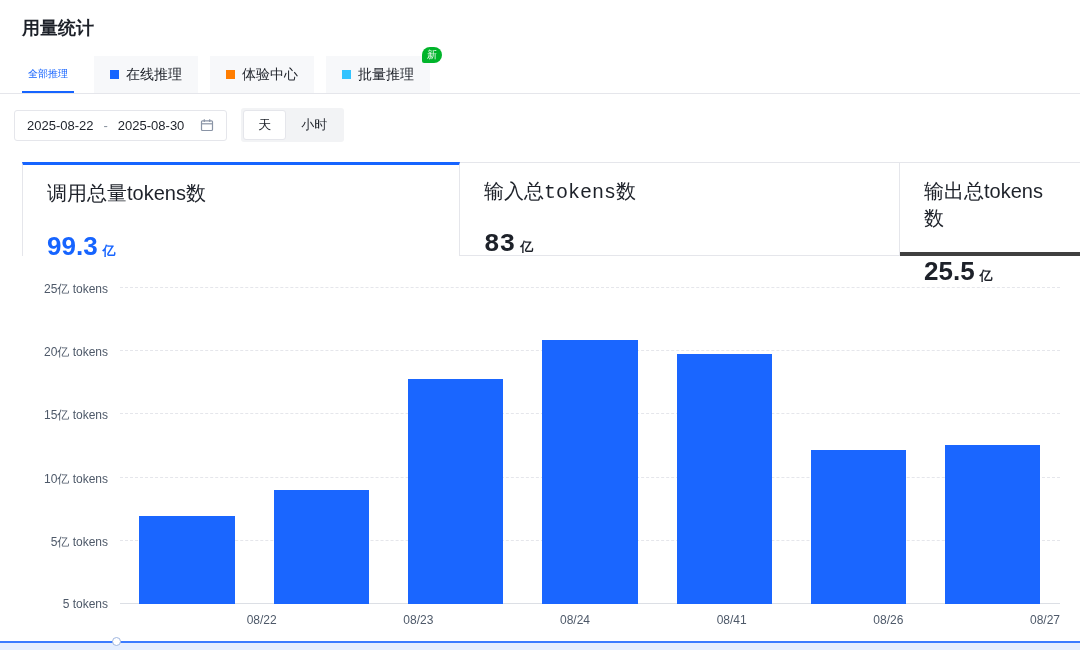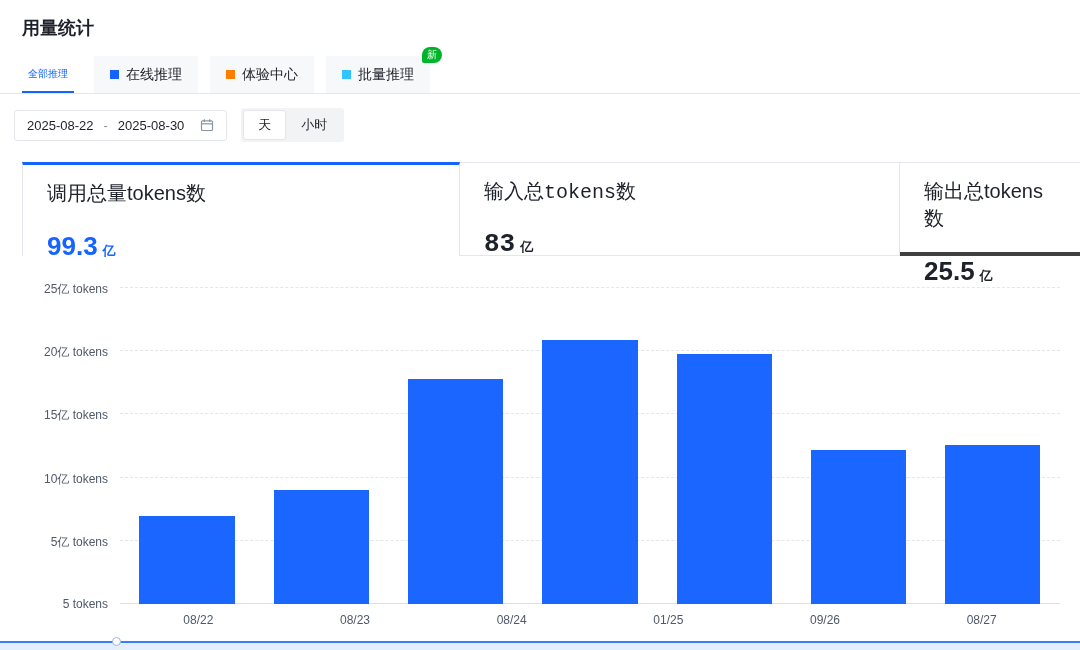--- a/index.html
+++ b/index.html
@@ -49,21 +49,21 @@
   
   .chart-wrap { position:relative; margin:32px 20px 0 120px; height:316px; }
   .gridline { position:absolute; left:0; right:0; border-top:1px dashed #e5e6eb;margin-top:24px; }
   .gridline.baseline { border-top:1px solid #dcdfe5; }
   .ytick { position:absolute; right:calc(100% + 12px); top:-7px; white-space:nowrap;
            font-size:12px; color:#4e5969; }
   .bars { position:absolute; left:0; right:0; top:0; bottom:0; display:flex; align-items:flex-end; }
   .slot { flex:1; height:100%; display:flex; justify-content:center; align-items:flex-end; }
   .bar { width:71%; max-width:96px; }
   .xaxis { display:flex; margin:0 20px 0 120px; }
-  .xlab { flex:1; text-align:center; font-size:12px; color:#4e5969; padding-top:9px; }
+  .xlab { flex:1; text-align:right; font-size:12px; color:#4e5969; padding-top:9px; }
 
   
   .zoombar { position:absolute; left:0; right:0; bottom:0; height:9px;
              background:#e4eeff; border-top:2px solid #3a7bff; cursor:ew-resize; }
   .zoom-handle { position:absolute; left:112px; top:-6px; width:9px; height:9px;
                  background:#fff; border:1px solid #9fb6e0; border-radius:50%; }
 </style>
 </head>
 <body>
 
@@ -165,20 +165,20 @@
       </div>
       <div class="slot">
         <div class="bar" style="height: 50.4%; background: rgb(26, 102, 255);"></div>
       </div>
     </div>
 </div>
 <div class="xaxis">
     <div class="xlab">08/22</div>
     <div class="xlab">08/23</div>
     <div class="xlab">08/24</div>
-    <div class="xlab">01/25</div>
-    <div class="xlab">09/26</div>
+    <div class="xlab">08/41</div>
+    <div class="xlab">08/26</div>
     <div class="xlab">08/27</div>
   </div>
 
 <div class="zoombar">
   <div class="zoom-handle"></div>
 </div>
 
 </body></html>

